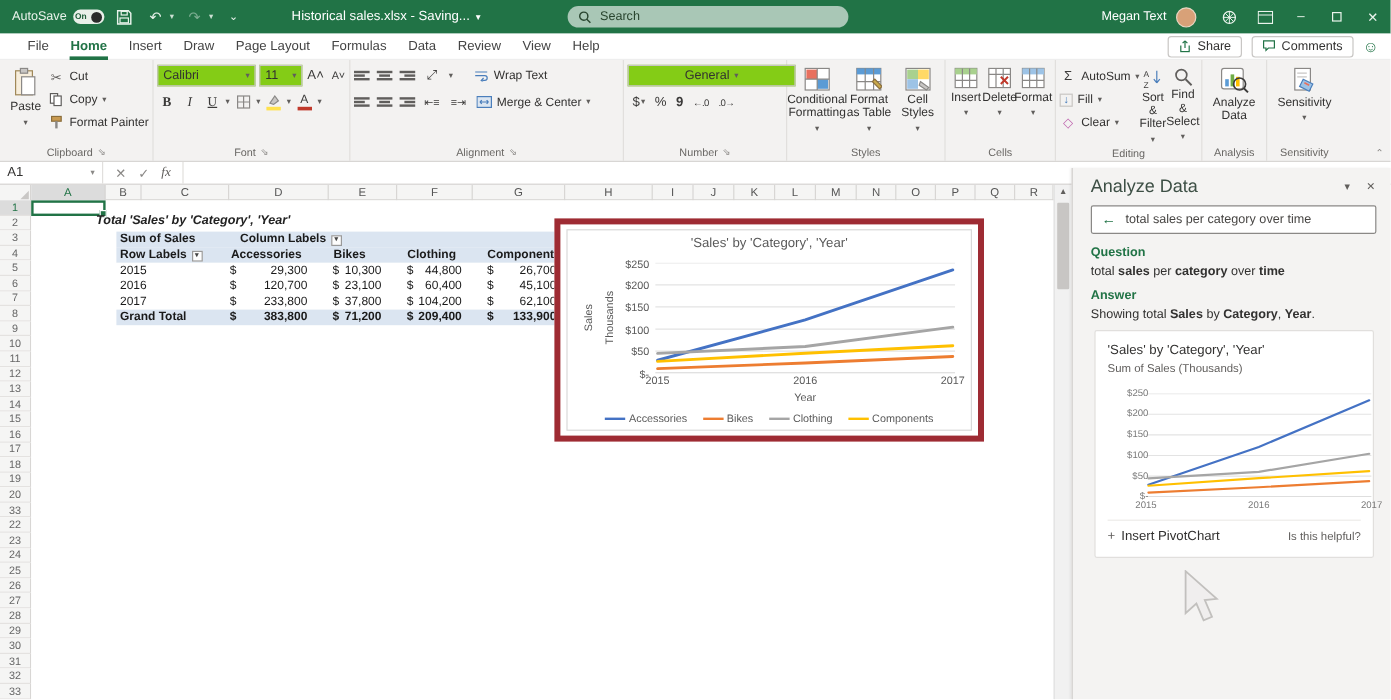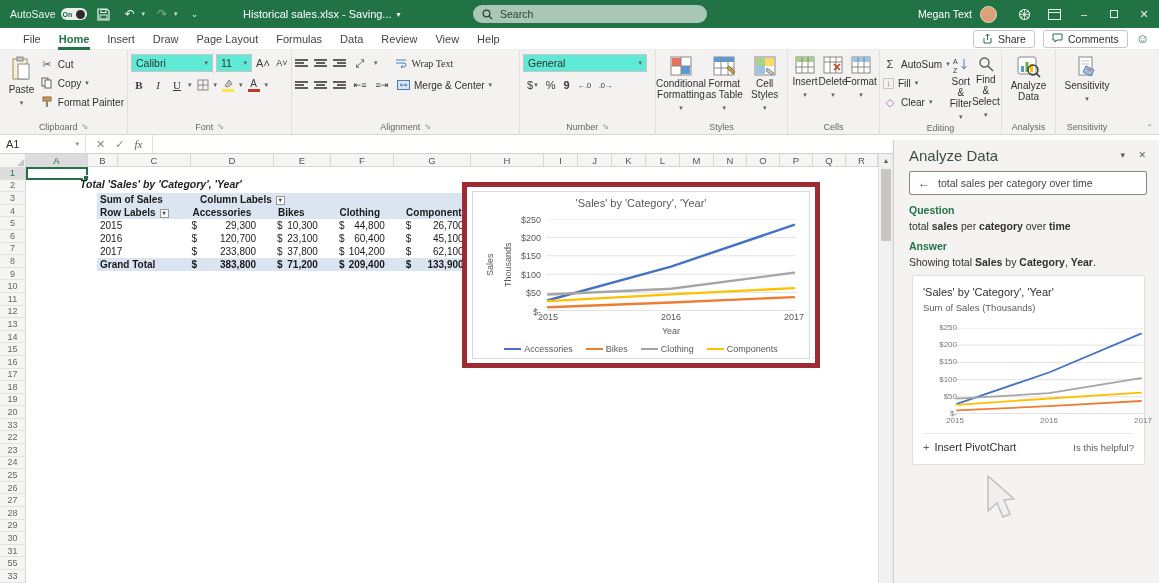--- a/index.html
+++ b/index.html
@@ -42,21 +42,21 @@
   .rgc{flex:1;display:flex;align-items:flex-start;}
   .rgl{height:15px;display:flex;align-items:center;justify-content:center;gap:4px;font-size:9px;color:#696764;}
   .launcher{font-size:8px;color:#8a8886;}
   .bigbtn{width:46px;display:flex;flex-direction:column;align-items:center;justify-content:flex-start;padding-top:4px;gap:2px;font-size:10px;color:#323130;text-align:center;line-height:11px;}
   .bigbtn .dd{font-size:7px;color:#605e5c;}
   .smallstack{display:flex;flex-direction:column;justify-content:flex-start;padding-top:4px;gap:3px;}
   .smbtn{display:flex;align-items:center;gap:4px;font-size:10px;color:#323130;height:16px;white-space:nowrap;}
   .smbtn .dd{font-size:7px;color:#605e5c;}
   .ico12{width:14px;height:13px;display:flex;align-items:center;justify-content:center;font-size:11px;color:#605e5c;}
   .fontrow{display:flex;align-items:center;gap:3px;height:22px;}
-  .selbox{background:#5eead4;border:1px solid #c8c6c4;height:18px;display:flex;align-items:center;justify-content:space-between;padding:0 4px;font-size:10.5px;color:#323130;}
+  .selbox{background:#84cc16;border:1px solid #c8c6c4;height:18px;display:flex;align-items:center;justify-content:space-between;padding:0 4px;font-size:10.5px;color:#323130;}
   .selbox .dd{font-size:7px;color:#605e5c;margin-left:4px;}
   .fbtn{min-width:16px;height:17px;display:flex;align-items:center;justify-content:center;font-size:11px;color:#3b3a39;padding:0 1px;}
   .fbtn.b{font-weight:bold;font-family:"Liberation Serif",serif;}
   .fbtn.i{font-style:italic;font-family:"Liberation Serif",serif;}
   .fbtn.u{text-decoration:underline;font-family:"Liberation Serif",serif;}
   .colorbar{display:flex;flex-direction:column;align-items:center;line-height:10px;}
   .colorbar .bar{width:12px;height:3px;margin-top:1px;}
   .alico{display:inline-flex;flex-direction:column;gap:1.5px;width:13px;}
   .alico i{display:block;height:1.5px;background:#605e5c;}
   .al-l i:nth-child(2){width:70%;} .al-c i:nth-child(2){width:70%;margin:0 auto;} .al-r i:nth-child(2){width:70%;margin-left:auto;}
@@ -333,21 +333,21 @@
               <i></i>
               <i></i>
             </span>
           <span class="alico al-r">
               <i></i>
               <i></i>
               <i></i>
             </span>
           <span class="fbtn">⤢</span>
             <span class="dd" style="font-size:7px;color:#605e5c;">▾</span>
-          <span class="smbtn" style="margin-left:10px;font-family:Liberation Serif, serif;">
+          <span class="smbtn" style="margin-left:10px;">
               <span class="ico12">
                 <svg width="12" height="10" viewBox="0 0 12 10">
                   <path d="M1 2 h10 M1 5 h8 a2 2 0 0 1 0 4 h-2 M8 7 l-2 2 l2 2" fill="none" stroke="#4a7ebb" stroke-width="1"></path>
                 </svg>
               </span>
               <span>Wrap Text</span>
             </span>
         </div>
         <div class="fontrow" style="gap:6px;">
           <span class="alico al-l">
@@ -381,21 +381,21 @@
       </div>
       <div class="rgl">
           <span>Alignment</span>
           <span class="launcher">⇘</span>
         </div>
     </div>
 
     <div class="rgroup" style="width:136px;">
       <div class="rgc" style="flex-direction:column;">
         <div class="fontrow">
-            <span class="selbox" style="width:124px;">
+            <span class="selbox" style="width:140px;justify-content:center;">
               <span>General</span>
               <span class="dd">▾</span>
             </span>
           </div>
         <div class="fontrow" style="gap:8px;justify-content:flex-start;padding-left:4px;">
           <span class="num-sym">
               <span>$</span>
               <span class="dd" style="font-size:7px;color:#605e5c;">▾</span>
             </span>
           <span class="num-sym">%</span>
@@ -638,21 +638,21 @@
         <div class="rowhead">22</div>
         <div class="rowhead">23</div>
         <div class="rowhead">24</div>
         <div class="rowhead">25</div>
         <div class="rowhead">26</div>
         <div class="rowhead">27</div>
         <div class="rowhead">28</div>
         <div class="rowhead">29</div>
         <div class="rowhead">30</div>
         <div class="rowhead">31</div>
-        <div class="rowhead">55</div>
+        <div class="rowhead">32</div>
         <div class="rowhead">33</div>
       </div>
     <div class="gridbody"></div>
     <div class="a1sel"></div>
 
     <div class="sheet-title">Total 'Sales' by 'Category', 'Year'</div>
 
     <div id="pivot">
         <div class="prow phdr">
           <div class="pcell pb" style="width: 93px;">Sum of Sales</div>

